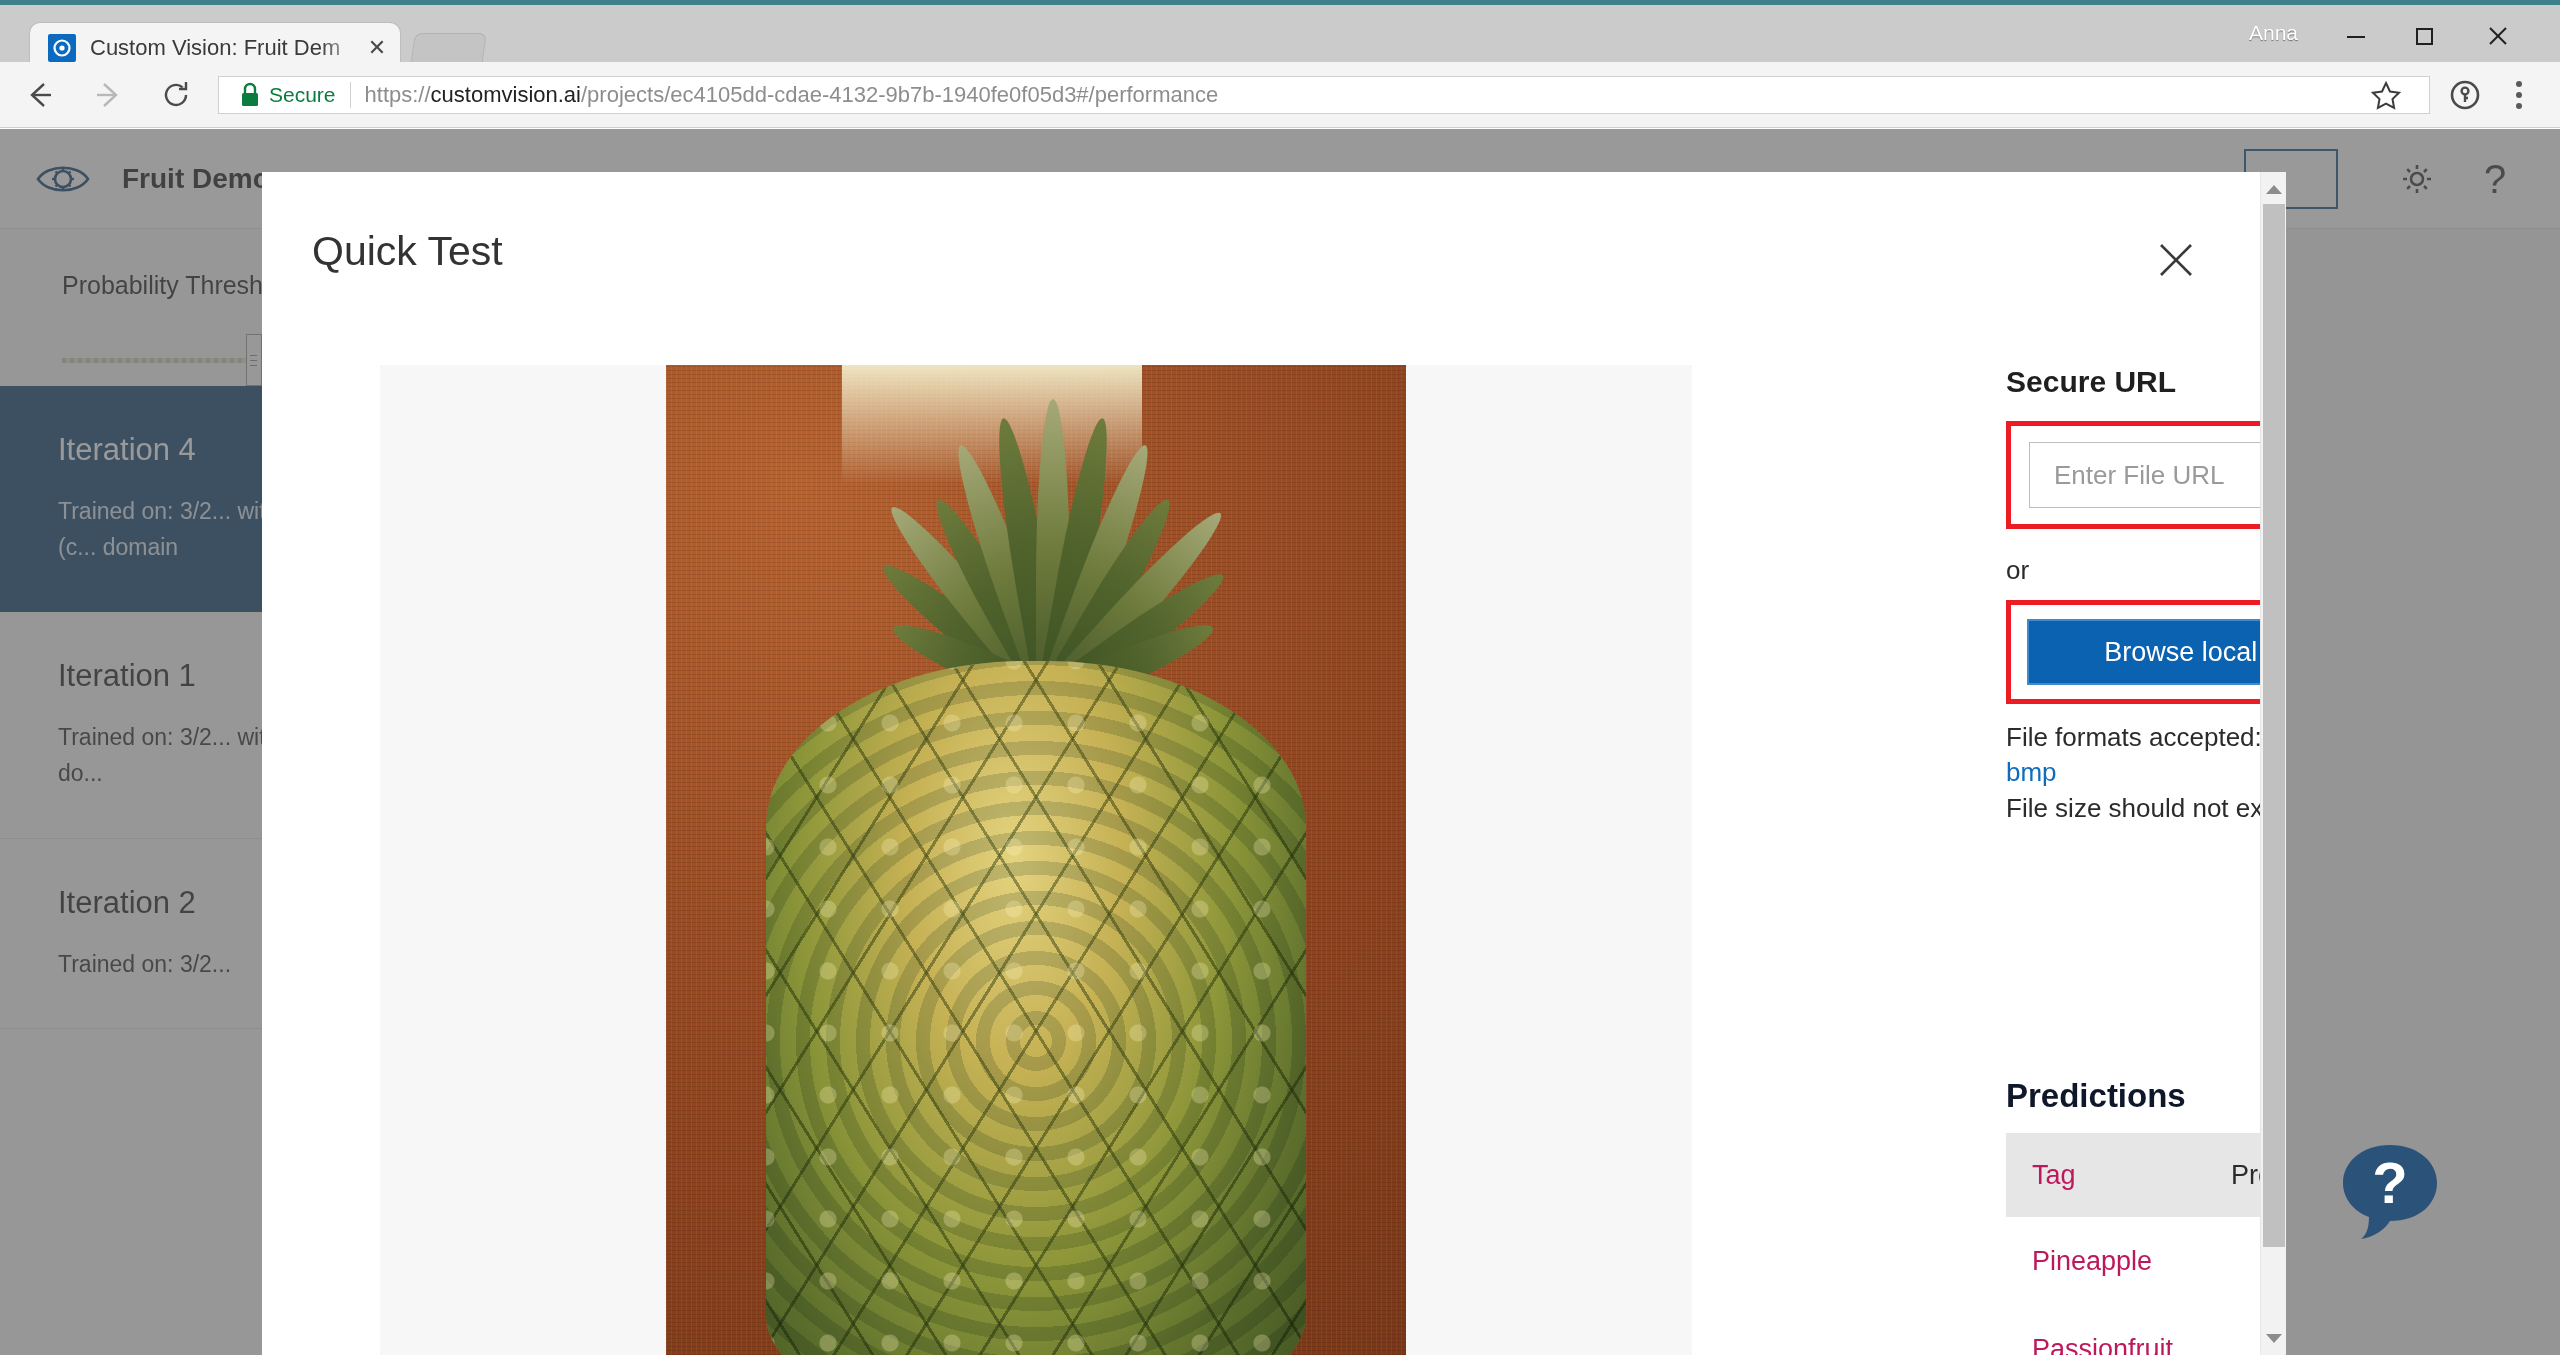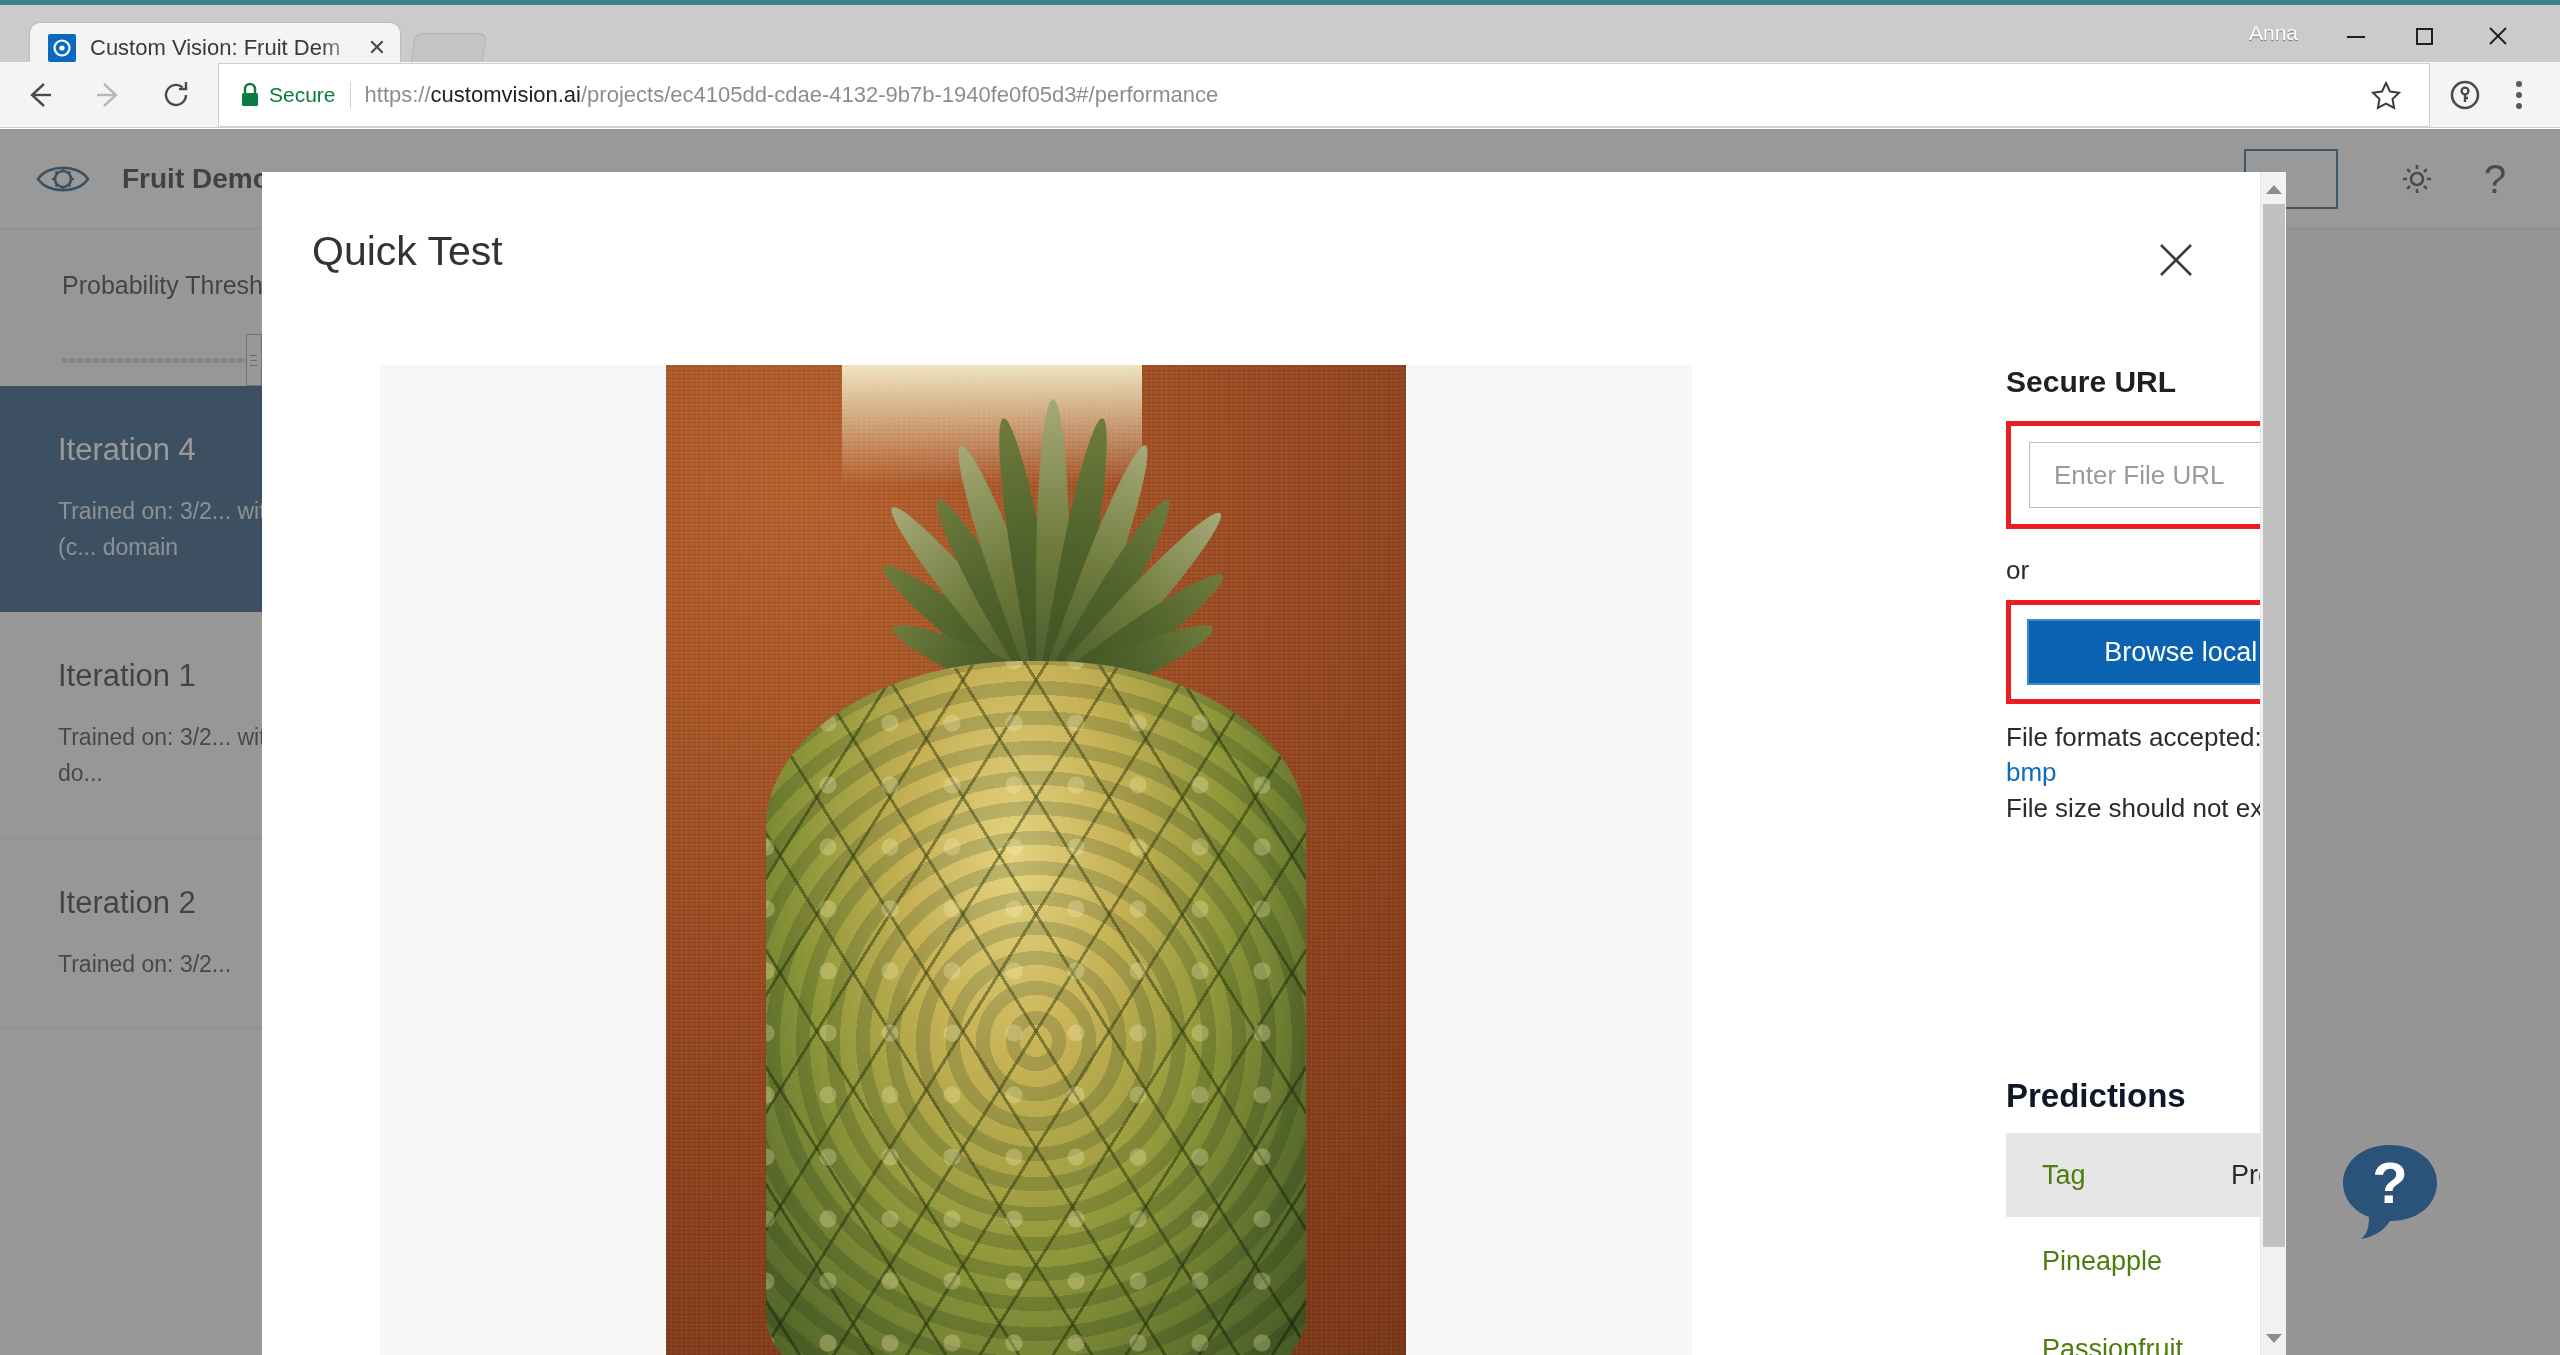--- a/index.html
+++ b/index.html
@@ -109,21 +109,21 @@
   }
   .nav-btn {
     width: 56px; height: 56px;
     margin-left: 12px;
     display: flex; align-items: center; justify-content: center;
     flex: 0 0 auto;
   }
   .nav-btn.disabled svg { opacity: .35; }
   .omnibox {
     flex: 1 1 auto;
-    height: 64px;
+    height: 38px;
     margin: 0 8px 0 14px;
     background: #ffffff;
     border: 1px solid #d0d0d0;
     display: flex;
     align-items: center;
     padding: 16px 12px;
     box-sizing: border-box;
   }
   .lock-icon { flex: 0 0 auto; margin: 0 8px 0 8px; display:flex; }
   .secure-label {
@@ -453,21 +453,21 @@
     display: flex;
     height: 84px;
     align-items: center;
     background: #e6e6e6;
   }
   .pred-row {
     display: flex;
     height: 88px;
     align-items: center;
   }
-  .c-tag { width: 215px; padding-left: 26px; box-sizing: border-box; font-size: 27px; color: #4d7c0f; margin-left: 10px; }
+  .c-tag { width: 215px; padding-left: 26px; box-sizing: border-box; font-size: 27px; color: #be185d; }
   .c-prob { flex: 1 1 auto; text-align: right; padding-right: 14px; font-size: 27px; color: #2b2b2b; }
 </style>
 </head>
 <body>
 
 <div class="screen">
 
   <div class="titlebar">
     <div class="tab">
       <span class="tab-favicon">

